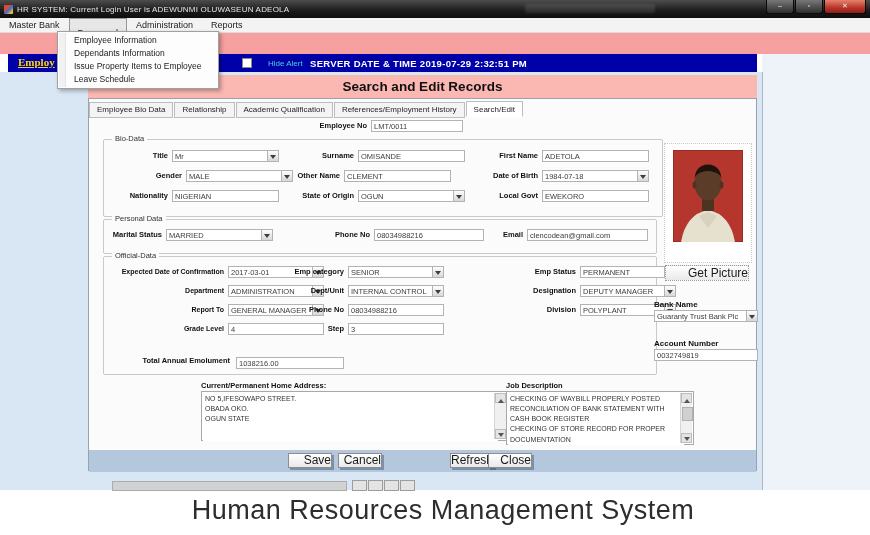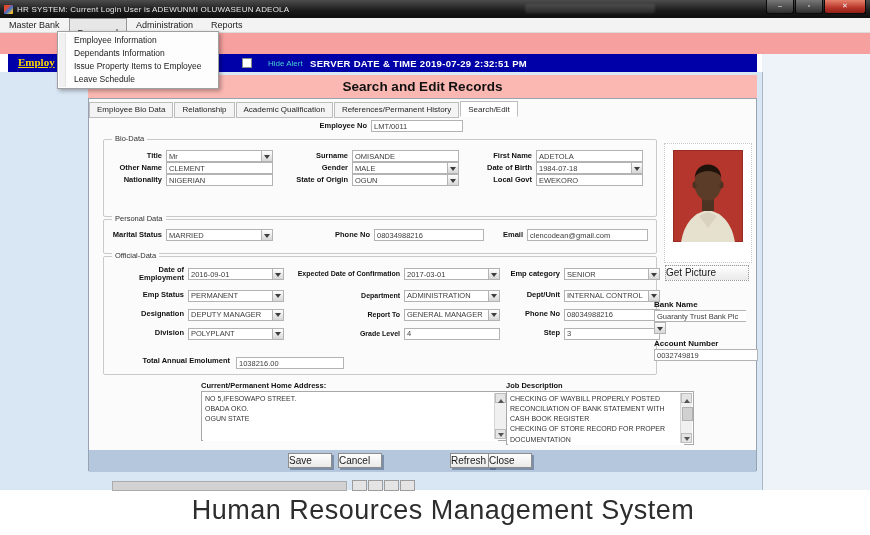--- a/index.html
+++ b/index.html
@@ -60,21 +60,21 @@
   .tinput{height:12px;border:1px solid #b3b3b3;background:#fff;font-size:7.5px;color:#3c3c3c;
           padding:0 2px;font-family:"Liberation Sans",sans-serif;box-sizing:border-box;}
   .combo{display:flex;}
   .combo .tinput{border-right:none;}
   .combo-btn{width:12px;height:12px;box-sizing:border-box;border:1px solid #b3b3b3;
              background:linear-gradient(#fefefe,#d7d7d7);display:flex;align-items:center;justify-content:center;}
   .combo-btn::after{content:"";border:3px solid transparent;border-top:4px solid #3e3e3e;margin-top:4px;}
 
   .groupbox{position:absolute;border:1px solid #c9c9c9;border-radius:2px;}
   .legend{position:absolute;top:-6px;left:8px;background:#fbfbfb;padding:0 3px;font-size:7.5px;color:#303030;}
-  .ggrid{display:grid;padding:10px 8px 4px 8px;}
+  .ggrid{display:grid;padding:10px 8px 4px 8px;row-gap:8px;}
   .field{display:flex;align-items:center;gap:4px;}
 
   .lw50{width:50px}.lw64{width:64px}.lw58{width:58px}
   .lw72{width:72px}.lw112{width:112px;font-size:7px}.lw56{width:56px}
   .lw86{width:86px}.lw34{width:34px}.lw118{width:118px}
   .iw95{width:95px}.iw107{width:107px}.iw84{width:84px}.iw96{width:96px}
   .iw110{width:110px}.iw133{width:133px}.iw92{width:92px}.iw108{width:108px}
 
   .emol-row{position:absolute;left:18px;bottom:5px;display:flex;align-items:flex-start;gap:6px;}
 
@@ -86,22 +86,22 @@
   .vscroll{position:absolute;right:1px;top:1px;bottom:1px;width:11px;background:#f0f0f0;border-left:1px solid #d5d5d5;}
   .varrow{position:absolute;left:0;width:11px;height:10px;background:#e4e4e4;border:1px solid #bdbdbd;box-sizing:border-box;}
   .varrow.up{top:0}.varrow.down{bottom:0}
   .varrow.up::after,.varrow.down::after{content:"";position:absolute;left:2px;border:3px solid transparent;}
   .varrow.up::after{top:2px;border-bottom:4px solid #555;}
   .varrow.down::after{top:3px;border-top:4px solid #555;}
   .vthumb{position:absolute;left:1px;top:14px;width:9px;height:12px;background:#d0d0d0;border:1px solid #b0b0b0;}
 
   .photo-frame{position:absolute;left:575px;top:44px;width:86px;height:118px;background:#fff;
                border:1px dotted #c9c9c9;display:flex;align-items:flex-start;justify-content:center;}
-  .btn{background:linear-gradient(#ffffff,#e9e9e9);border:1px solid #8d8d8d;font-size:10px;color:#1a1a1a;
-       text-align:left;box-sizing:border-box;font-family:"Liberation Sans",sans-serif;}
+  .btn{background:linear-gradient(#ffffff,#e9e9e9);border:1px solid #8d8d8d;font-size:12px;color:#1a1a1a;
+       text-align:right;box-sizing:border-box;font-family:"Liberation Sans",sans-serif;}
   .get-picture{position:absolute;left:576px;top:166px;width:84px;height:16px;line-height:14px;border:1px dotted #9a9a9a;}
 
   .bank-label{position:absolute;font-weight:bold;font-size:8px;color:#101010;}
   .band{position:absolute;left:0;top:351px;width:667px;height:22px;background:#b5c7dd;}
   .action-btn{position:absolute;top:3px;width:44px;height:15px;line-height:13px;box-shadow:2px 2px 0 rgba(55,75,110,.45);}
 
   .bottom-bar{position:absolute;left:112px;top:409px;width:233px;height:8px;background:#d2d2d2;border:1px solid #ababab;}
   .bottom-sq{position:absolute;top:408px;width:13px;height:9px;background:#e4e4e4;border:1px solid #9d9d9d;}
 
   .caption{position:absolute;left:0;top:495px;width:870px;text-align:center;font-size:27px;color:#2d2d2d;
@@ -144,57 +144,57 @@
 
   <div class="client">
     <div class="heading-strip">Search and Edit Records</div>
 
     <div class="panel">
 
       <div class="tabs">
         <span class="tab">Employee Bio Data</span>
         <span class="tab">Relationship</span>
         <span class="tab">Academic Qualification</span>
-        <span class="tab">References/Permanent History</span>
+        <span class="tab">References/Employment History</span>
         <span class="tab active">Search/Edit</span>
       </div>
 
       <div class="empno-row">
         <span class="flabel lw118">Employee No</span>
         <input class="tinput iw92" value="LMT/0011" style="">
       </div>
 
-      <div class="groupbox" style="left:14px;top:40px;width:552px;height:76px;">
+      <div class="groupbox" style="left:14px;top:40px;width:552px;height:76px;padding-left:6px;">
         <span class="legend">Bio-Data</span>
         <div class="ggrid" style="grid-template-columns:172px 190px 182px;">
           <div class="field">
             <span class="flabel lw50">Title</span>
             <span class="combo">
               <input class="tinput iw95" value="Mr" style="">
               <span class="combo-btn"></span>
             </span>
           </div>
           <div class="field">
             <span class="flabel lw64">Surname</span>
             <input class="tinput iw107" value="OMISANDE" style="">
           </div>
           <div class="field">
             <span class="flabel lw58">First Name</span>
             <input class="tinput iw107" value="ADETOLA" style="">
           </div>
           <div class="field">
+            <span class="flabel lw64">Gender</span>
+            <span class="combo">
+              <input class="tinput iw95" value="MALE" style="">
+              <span class="combo-btn"></span>
+            </span>
+          </div>
+          <div class="field">
             <span class="flabel lw50">Other Name</span>
             <input class="tinput iw107" value="CLEMENT" style="">
-          </div>
-          <div class="field">
-            <span class="flabel lw64">Gender</span>
-            <span class="combo">
-              <input class="tinput iw95" value="MALE" style="">
-              <span class="combo-btn"></span>
-            </span>
           </div>
           <div class="field">
             <span class="flabel lw58">Date of Birth</span>
             <span class="combo">
               <input class="tinput iw95" value="1984-07-18" style="">
               <span class="combo-btn"></span>
             </span>
           </div>
           <div class="field">
             <span class="flabel lw50">Nationality</span>
@@ -231,27 +231,20 @@
           <div class="field">
             <span class="flabel lw34">Email</span>
             <input class="tinput iw133" value="clencodean@gmail.com" style="">
           </div>
         </div>
       </div>
 
       <div class="groupbox" style="left:14px;top:157px;width:552px;height:117px;">
         <span class="legend">Official-Data</span>
         <div class="ggrid" style="grid-template-columns:176px 216px 144px;row-gap:7px;padding-top:9px;">
-          <div class="field">
-            <span class="flabel lw72">Date of Employment</span>
-            <span class="combo">
-              <input class="tinput iw84" value="2016-09-01" style="">
-              <span class="combo-btn"></span>
-            </span>
-          </div>
           <div class="field">
             <span class="flabel lw112">Expected Date of Confirmation</span>
             <span class="combo">
               <input class="tinput iw84" value="2017-03-01" style="">
               <span class="combo-btn"></span>
             </span>
           </div>
           <div class="field">
             <span class="flabel lw56">Emp category</span>
             <span class="combo">
@@ -354,21 +347,21 @@
           <rect x="29" y="48" width="12" height="13" fill="#4d3322"></rect>
           <ellipse cx="35" cy="34" rx="13.5" ry="16.5" fill="#5a3c28"></ellipse>
           <path d="M21.5 30 Q22 15 35 14.5 Q48 15 48.5 30 Q48 22 35 21 Q22 22 21.5 30 Z" fill="#20130c"></path>
           <ellipse cx="21.5" cy="35" rx="2" ry="3.5" fill="#4d3322"></ellipse>
           <ellipse cx="48.5" cy="35" rx="2" ry="3.5" fill="#4d3322"></ellipse>
         </svg>
       </div>
       <div class="btn get-picture">Get Picture</div>
 
       <span class="bank-label" style="left:565px;top:201px;">Bank Name</span>
-      <span class="combo" style="position:absolute;left:565px;top:211px;flex-direction:column;">
+      <span class="combo" style="position:absolute;left:565px;top:211px;">
         <input class="tinput" style="width: 92px;" value="Guaranty Trust Bank Plc">
         <span class="combo-btn"></span>
       </span>
       <span class="bank-label" style="left:565px;top:240px;">Account Number</span>
       <input class="tinput" style="position: absolute; left: 565px; top: 250px; width: 104px;" value="0032749819">
 
       <div class="band">
         <div class="btn action-btn" style="left:199px;">Save</div>
         <div class="btn action-btn" style="left:249px;">Cancel</div>
         <div class="btn action-btn" style="left:361px;">Refresh</div>

